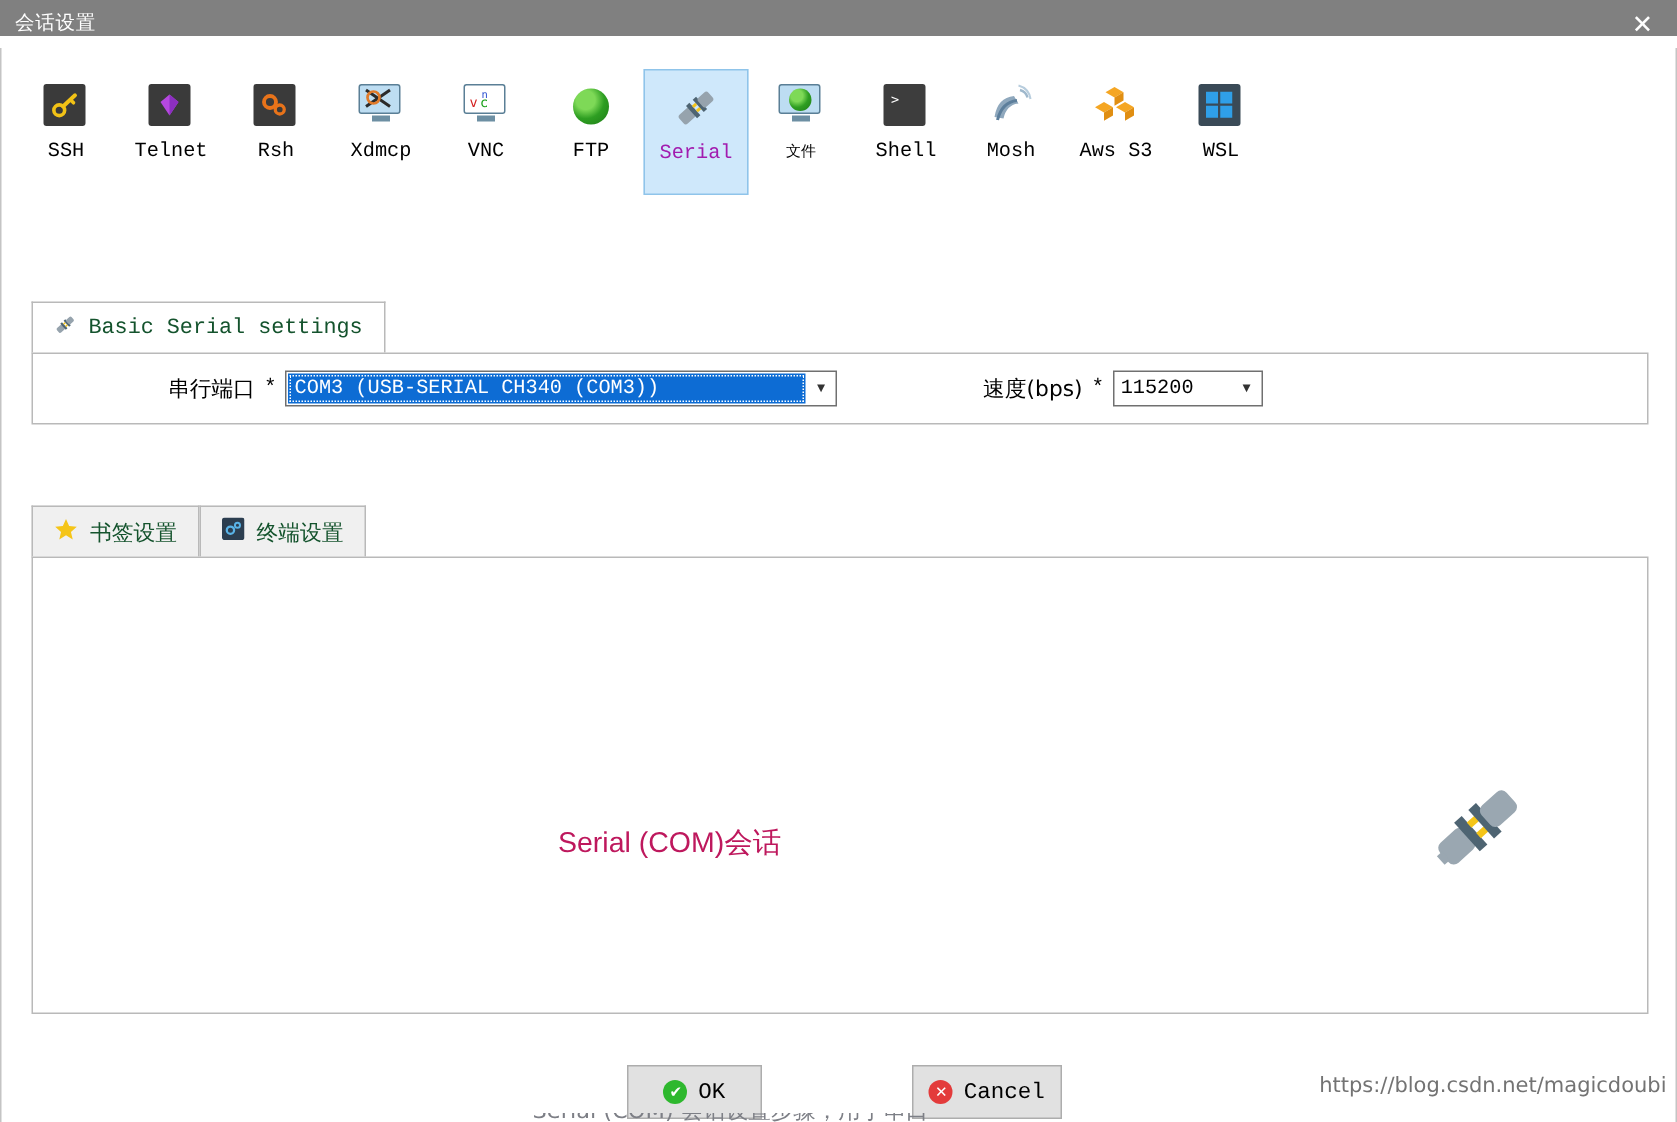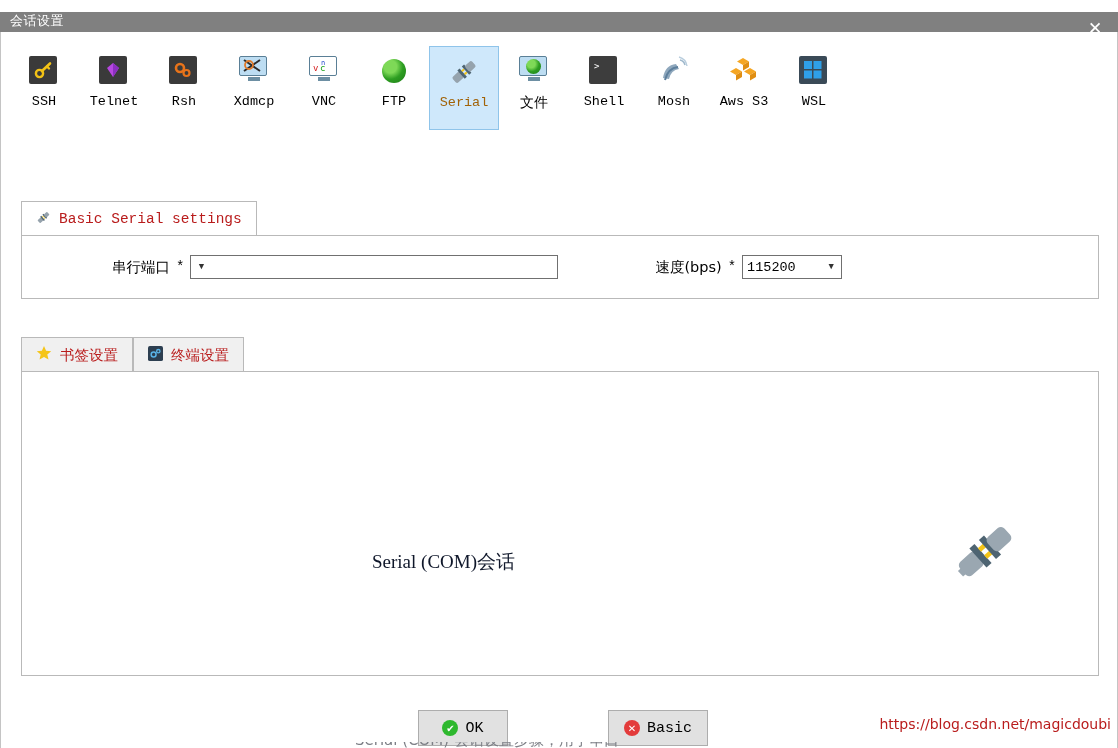--- a/index.html
+++ b/index.html
@@ -7,23 +7,23 @@
   body {
     width: 1118px; height: 748px;
     background: #ffffff;
     font-family: "Liberation Mono", "DejaVu Sans Mono", monospace;
     overflow: hidden;
     position: relative;
   }
 
   
   .titlebar {
-    position: absolute; left: 0; top: 12px; width: 1118px; height: 24px;
+    position: absolute; left: 0; top: 0; width: 1118px; height: 24px;
     background: #808080;
-    display: flex; align-items: flex-start;
+    display: flex; align-items: flex-end;
     color: #ffffff;
   }
   .titlebar-text {
     font-family: "DejaVu Sans", "Liberation Sans", sans-serif;
     font-size: 13px; margin-left: 10px; letter-spacing: .5px;
   }
   .close-btn {
     position: absolute; right: 0; top: 0; width: 46px; height: 32px;
     display: flex; align-items: center; justify-content: center;
     color: #ffffff; font-size: 17px;
@@ -48,53 +48,53 @@
     display: flex; flex-direction: column; align-items: center;
     padding-top: 10px;
     margin-right: 0px;
   }
   .tool-item.selected { background: #cfe8fb; border: 1px solid #8fc4ea; }
   .tool-icon { width: 30px; height: 30px; position: relative; margin-bottom: 8px; }
   .tool-label {
     font-size: 13.5px; color: #000000; white-space: nowrap;
     font-family: "Liberation Mono", monospace;
   }
-  .tool-label.cjk { font-family: "DejaVu Sans", sans-serif; font-size: 14px; }
-  .tool-item.selected .tool-label { color: #a16207; }
+  .tool-label.cjk { font-family: "DejaVu Sans", sans-serif; font-size: 10px; }
+  .tool-item.selected .tool-label { color: #a21caf; }
 
   
   .sq-dark { width: 28px; height: 28px; background: #3a3a3a; border-radius: 2px;
              display:flex;align-items:center;justify-content:center; }
   .monitor { width: 30px; height: 26px; position: relative; }
   .monitor .scr { width: 28px; height: 20px; background: #bdddf2; border: 1.5px solid #5a7f96; border-radius: 2px; }
   .monitor .stand { width: 12px; height: 4px; background: #6d8fa3; margin: 1px auto 0; }
   .globe { width: 24px; height: 24px; border-radius: 50%; }
   .globe.green { background: radial-gradient(circle at 35% 32%, #7ed957 0 28%, #2e9e22 55%, #1d7a16 100%); }
   .globe.orange { background: radial-gradient(circle at 35% 32%, #ffcf5c 0 28%, #f59000 55%, #e07a00 100%); }
 
   
   .group-basic {
     position: absolute; left: 20px; top: 168px; width: 1078px; height: 97px;
   }
   .tabstrip { display: flex; align-items: flex-end; height: 35px; }
   .tab {
     height: 35px; padding: 0 14px;
     display: flex; align-items: center; gap: 8px;
     border: 1px solid #b9b9b9; border-bottom: none;
-    background: #f0f0f0; color: #b91c1c;
+    background: #f0f0f0; color: #14532d;
     font-size: 14.5px; font-family: "Liberation Mono", monospace;
     position: relative; top: 1px;
   }
   .tab.active { background: #ffffff; }
   .tab .cjk { font-family: "DejaVu Sans", sans-serif; font-size: 14.5px; }
   .panel-box {
     border: 1px solid #b9b9b9; background: #ffffff;
     position: relative;
   }
-  .basic-panel { height: 64px; display: flex; align-items: center; }
+  .basic-panel { height: 48px; display: flex; align-items: center; }
 
   .field-label {
     font-family: "DejaVu Sans", sans-serif; font-size: 14.5px; color: #000;
   }
   .asterisk { font-family: "Liberation Mono", monospace; font-size: 14px; margin: 0 6px 0 6px; }
 
   .combo {
     height: 24px; border: 1px solid #707070; background: #ffffff;
     display: flex; align-items: center; position: relative;
     font-size: 13.5px; font-family: "Liberation Mono", monospace;
@@ -108,21 +108,21 @@
   .combo .arrow {
     width: 20px; height: 100%; display: flex; align-items: center; justify-content: center;
     color: #333; font-size: 9px;
   }
 
   
   .group-adv { position: absolute; left: 20px; top: 304px; width: 1078px; height: 340px; }
   .adv-panel { height: 305px; position: relative; background: #ffffff; }
   .center-text {
     position: absolute; left: 350px; top: 177px;
-    font-size: 19px; color: #0f172a; font-family: Liberation Serif, serif;
+    font-size: 19px; color: #be185d; font-family: Liberation Sans, sans-serif;
   }
 
   
   .plug-big { position: absolute; left: 930px; top: 148px; width: 64px; height: 64px; }
 
   
   .btnrow { position: absolute; left: 0; top: 646px; width: 1118px; height: 50px; }
   .dlg-btn {
     position: absolute; height: 36px; background: #e1e1e1;
     border: 1px solid #adadad;
@@ -134,21 +134,21 @@
   .badge { width: 16px; height: 16px; border-radius: 50%;
            display: flex; align-items: center; justify-content: center;
            color: #fff; font-size: 10px; font-family: "DejaVu Sans", sans-serif; }
   .badge.ok { background: #2eb82e; }
   .badge.no { background: #e33b3b; }
 
   
   .watermark {
     position: absolute; right: 6px; bottom: 16px;
     font-family: "DejaVu Sans", "Liberation Sans", sans-serif;
-    font-size: 14px; color: #b91c1c; white-space: nowrap;
+    font-size: 14px; color: #737373; white-space: nowrap;
   }
   .bottom-sliver {
     position: absolute; left: 0; bottom: 0; width: 1118px; height: 6px;
     overflow: hidden;
   }
   .bottom-sliver span {
     position: absolute; left: 355px; top: -11px;
     font-family: "DejaVu Sans", sans-serif; font-size: 15px; color: #7d7f86;
     white-space: nowrap;
   }
@@ -343,20 +343,21 @@
         </span>
         <span>Basic Serial settings</span>
       </div>
     </div>
 
     <div class="panel-box basic-panel">
       <span class="field-label" style="margin-left:90px;">串行端口</span>
       <span class="asterisk">*</span>
 
       <div class="combo" style="width:368px;">
+        <span class="val sel">COM3  (USB-SERIAL CH340 (COM3))</span>
         <span class="arrow">▼</span>
       </div>
 
       <span class="field-label" style="margin-left:97px;">速度(bps)</span>
       <span class="asterisk">*</span>
 
       <div class="combo" style="width:100px;">
         <span class="val">115200</span>
         <span class="arrow">▼</span>
       </div>
@@ -406,21 +407,21 @@
     </div>
   </div>
 
   <div class="btnrow">
     <div class="dlg-btn" id="ok-btn">
       <span class="badge ok">✔</span>
       <span>OK</span>
     </div>
     <div class="dlg-btn" id="cancel-btn">
       <span class="badge no">✕</span>
-      <span>Basic</span>
+      <span>Cancel</span>
     </div>
   </div>
 
   <div class="watermark">https://blog.csdn.net/magicdoubi</div>
 </div>
 
 <div class="bottom-sliver">
   <span>Serial (COM) 会话设置步骤，用于串口</span>
 </div>
 

